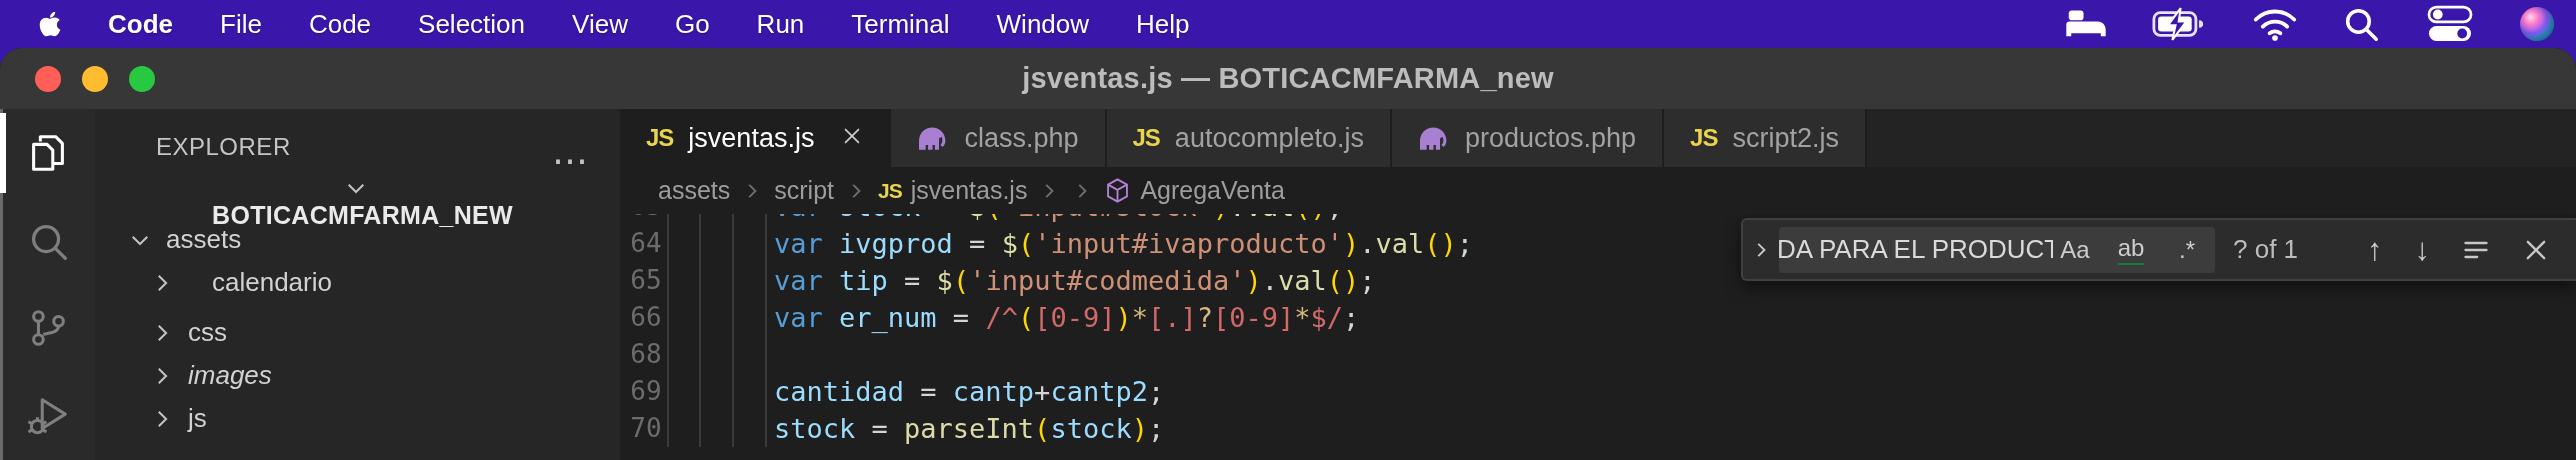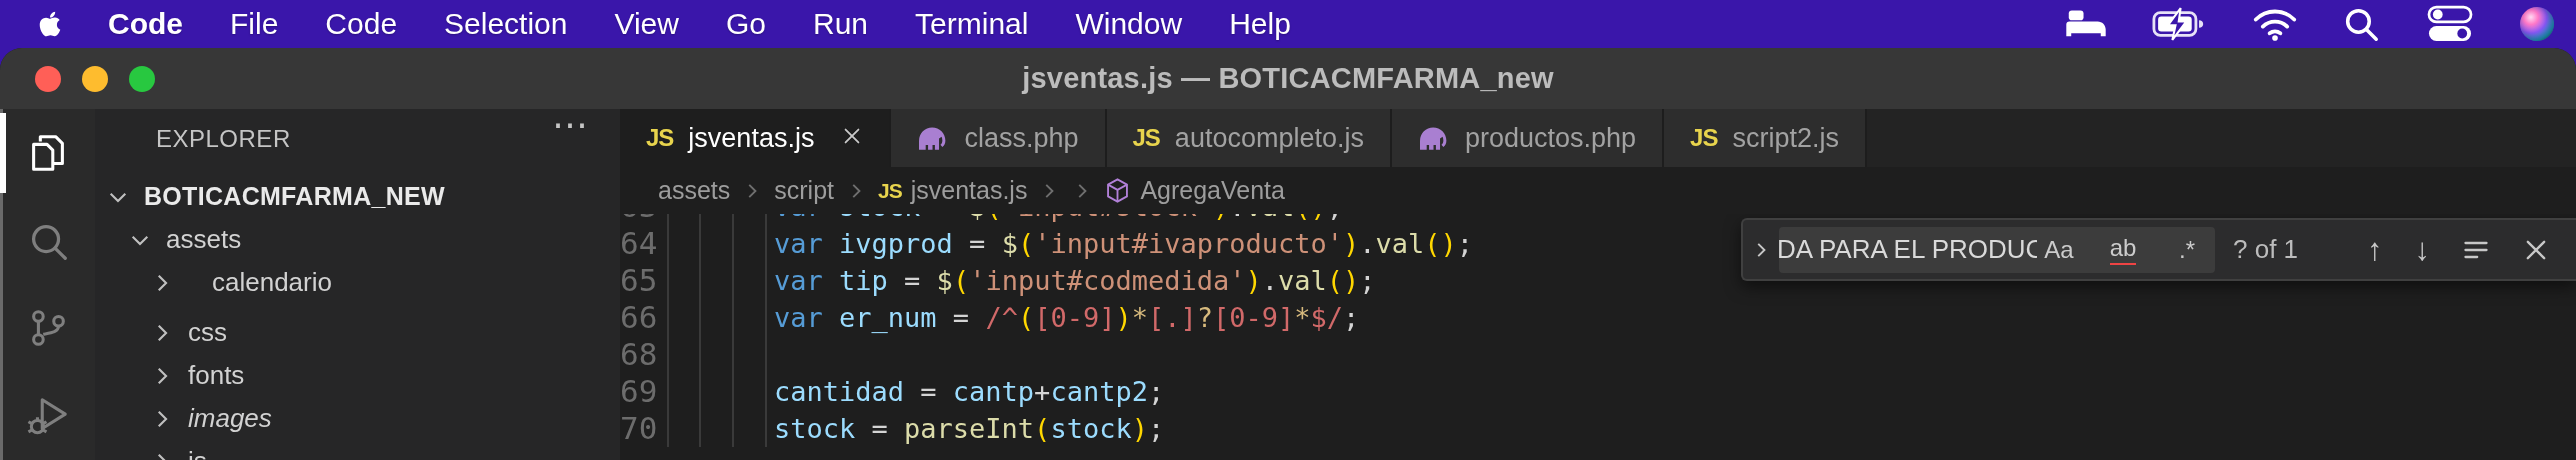--- a/index.html
+++ b/index.html
@@ -6,21 +6,21 @@
   html,body { background:#2a0f86; }
   .screen { position:relative; width:2576px; height:460px; overflow:hidden;
             background:var(--c-desktop,#3a16aa); font-family:"Liberation Sans",sans-serif; }
 
   
   .menu-bar { height:48px; display:flex; align-items:center; background:var(--c-menubar,#3a16aa);
               color:#fff; padding-left:38px; }
   .apple-wrap { margin-right:46px; display:flex; align-items:center; }
   .apple-wrap svg { width:24px; height:28px; fill:#fff; }
   .menu-items { display:flex; gap:47px; align-items:center; }
-  .menu-item { font-size:30px; color:#fff; white-space:nowrap; text-shadow:0 1px 2px rgba(0,0,0,.25); }
+  .menu-item { font-size:26px; color:#fff; white-space:nowrap; text-shadow:0 1px 2px rgba(0,0,0,.25); }
   .menu-item.bold { font-weight:bold; }
   .status-icons { margin-left:auto; display:flex; align-items:center; gap:44px; padding-right:22px; }
   .sicon { display:flex; align-items:center; justify-content:center; }
   .sicon svg { display:block; }
   .siri-orb { width:34px; height:34px; border-radius:50%;
       background: radial-gradient(circle at 32% 30%, #ffd9f2 0%, #ff79c8 22%, #8a5cff 48%, #27b7e8 72%, #1d7f52 100%); 
       box-shadow: inset -3px -3px 8px rgba(0,0,0,.45); }
 
   
   .window { position:absolute; top:48px; left:0; right:0; bottom:0;
@@ -41,21 +41,21 @@
                   display:flex; flex-direction:column; }
   .ab-item { height:94px; display:flex; align-items:center; justify-content:center;
              color:#7f7f7f; position:relative; }
   .ab-item svg { width:46px; height:46px; }
   .ab-item.active { color:#fff; }
   .ab-item.active::before { content:''; position:absolute; left:0; top:4px; bottom:4px;
                             width:6px; background:#fff; z-index:6; }
 
   
   .sidebar { width:525px; background:var(--c-sidebar,#262627); flex:none; overflow:hidden; color:#cccccc; }
-  .sb-header { height:52px; display:flex; align-items:flex-start; padding:16px 30px 0 61px;
+  .sb-header { height:52px; display:flex; align-items:flex-end; padding:16px 30px 0 61px;
                font-size:24px; color:#c5c5c5; letter-spacing:0.5px; }
   .sb-dots { margin-left:auto; font-size:36px; color:#c5c5c5; line-height:0; letter-spacing:2px; }
   .tree { margin-top:14px; }
   .trow { height:43px; display:flex; align-items:center; font-size:26px; color:#d2d2d2; white-space:nowrap; }
   .trow .chev { width:26px; height:26px; margin-right:13px; flex:none; color:#c0c0c0; }
   .trow.bold { font-weight:bold; color:#eaeaea; font-size:25px; letter-spacing:0.3px; }
 
   
   .editor { flex:1; min-width:0; display:flex; flex-direction:column; background:var(--c-editor,#1e1e1e); }
   .tab-bar { height:58px; background:#232323; display:flex; flex:none; overflow:hidden; }
@@ -79,39 +79,39 @@
   .editor-body { position:relative; flex:1; overflow:hidden; }
   .code-line { display:flex; height:37px; line-height:37px;
                font-family:"DejaVu Sans Mono",monospace; font-size:27px;
                background-image:linear-gradient(#3a3a3a,#3a3a3a),linear-gradient(#3a3a3a,#3a3a3a),
                                 linear-gradient(#3a3a3a,#3a3a3a),linear-gradient(#3a3a3a,#3a3a3a);
                background-size:2px 100%,2px 100%,2px 100%,2px 100%;
                background-position:47px 0,79px 0,112px 0,145px 0; background-repeat:no-repeat;
                white-space:pre; }
   .code-line.partial-top { height:11px; overflow:hidden; }
   .code-line.partial-top .ln, .code-line.partial-top .code { margin-top:-26px; }
-  .ln { width:52px; flex:none; text-align:left; color:#6c6c6c; font-size:31px; }
+  .ln { width:52px; flex:none; text-align:center; color:#6c6c6c; font-size:26px; }
   .code { padding-left:102px; }
   .tk-kw{color:#569cd6} .tk-var{color:#9cdcfe} .tk-fn{color:#dcdcaa} .tk-str{color:#ce9178}
   .tk-prn{color:#ffd700} .tk-re{color:#d16969} .tk-qt{color:#d7ba7d} .tk-pl{color:#d4d4d4}
 
   
   .find-widget { position:absolute; top:4px; right:0; width:835px; height:63px;
                  background:#2c2c2d; border:2px solid #404040; border-right:none;
                  border-radius:6px 0 0 6px; display:flex; align-items:center; z-index:10;
                  box-shadow:0 6px 16px rgba(0,0,0,.5); }
   .find-toggle { width:36px; align-self:stretch; display:flex; align-items:center; justify-content:center; color:#c5c5c5; }
   .find-toggle svg { width:22px; height:22px; }
   .find-input { width:436px; height:46px; background:var(--c-find-input,#3c3c3c); border-radius:4px;
                 display:flex; align-items:center; overflow:hidden; padding:0 6px 0 10px; }
   .find-query { color:#dadada; font-size:26px; white-space:nowrap; margin-left:-12px; overflow:hidden; flex:1; }
-  .find-opts { display:flex; gap:20px; flex:none;text-align:right; }
+  .find-opts { display:flex; gap:12px; flex:none;text-align:right; }
   .fopt { min-width:44px; height:40px; display:flex; align-items:center; justify-content:center;
           color:#cccccc; font-size:24px; border-radius:6px; }
-  .fopt .ww { border-bottom:2px solid #ef4444; padding-bottom:1px; }
+  .fopt .ww { border-bottom:2px solid #15803d; padding-bottom:1px; }
   .find-results { color:#bcbcbc; font-size:26px; margin-left:18px; white-space:nowrap; }
   .find-controls { margin-left:auto; display:flex; align-items:center; gap:32px; padding-right:26px; color:#c8c8c8; }
   .fbtn { font-size:31px; line-height:1; display:flex; align-items:center; }
   .fbtn svg { width:28px; height:28px; }
 </style>
 </head>
 <body>
 
 <div class="screen">
 
@@ -214,21 +214,21 @@
             </svg>
           </div>
         </aside>
 
       <aside class="sidebar">
         <div class="sb-header">
           <span>EXPLORER</span>
           <span class="sb-dots">⋯</span>
         </div>
         <div class="tree" id="tree">
-            <div class="trow bold" style="padding-left: 10px;">
+            <div class="trow bold" style="padding-left: 10px; flex-direction: column;">
               <span class="chev"><svg viewBox="0 0 16 16" fill="none" stroke="currentColor" stroke-width="1.3">
                   <path d="M3.5 6 8 10.5 12.5 6"></path>
                 </svg></span>
               <span>BOTICACMFARMA_NEW</span>
             </div>
             <div class="trow" style="padding-left: 32px;">
               <span class="chev"><svg viewBox="0 0 16 16" fill="none" stroke="currentColor" stroke-width="1.3">
                   <path d="M3.5 6 8 10.5 12.5 6"></path>
                 </svg></span>
               <span>assets</span>
@@ -237,26 +237,20 @@
               <span class="chev"><svg viewBox="0 0 16 16" fill="none" stroke="currentColor" stroke-width="1.3">
                   <path d="M6 3.5 10.5 8 6 12.5"></path>
                 </svg></span>
               <span>calendario</span>
             </div>
             <div class="trow" style="padding-left: 54px; margin-top: 7px;">
               <span class="chev"><svg viewBox="0 0 16 16" fill="none" stroke="currentColor" stroke-width="1.3">
                   <path d="M6 3.5 10.5 8 6 12.5"></path>
                 </svg></span>
               <span>css</span>
-            </div>
-            <div class="trow" style="padding-left: 54px;">
-              <span class="chev"><svg viewBox="0 0 16 16" fill="none" stroke="currentColor" stroke-width="1.3">
-                  <path d="M6 3.5 10.5 8 6 12.5"></path>
-                </svg></span>
-              <span>fonts</span>
             </div>
             <div class="trow" style="padding-left: 54px; font-style: italic;">
               <span class="chev"><svg viewBox="0 0 16 16" fill="none" stroke="currentColor" stroke-width="1.3">
                   <path d="M6 3.5 10.5 8 6 12.5"></path>
                 </svg></span>
               <span>images</span>
             </div>
             <div class="trow" style="padding-left: 54px;">
               <span class="chev"><svg viewBox="0 0 16 16" fill="none" stroke="currentColor" stroke-width="1.3">
                   <path d="M6 3.5 10.5 8 6 12.5"></path>

